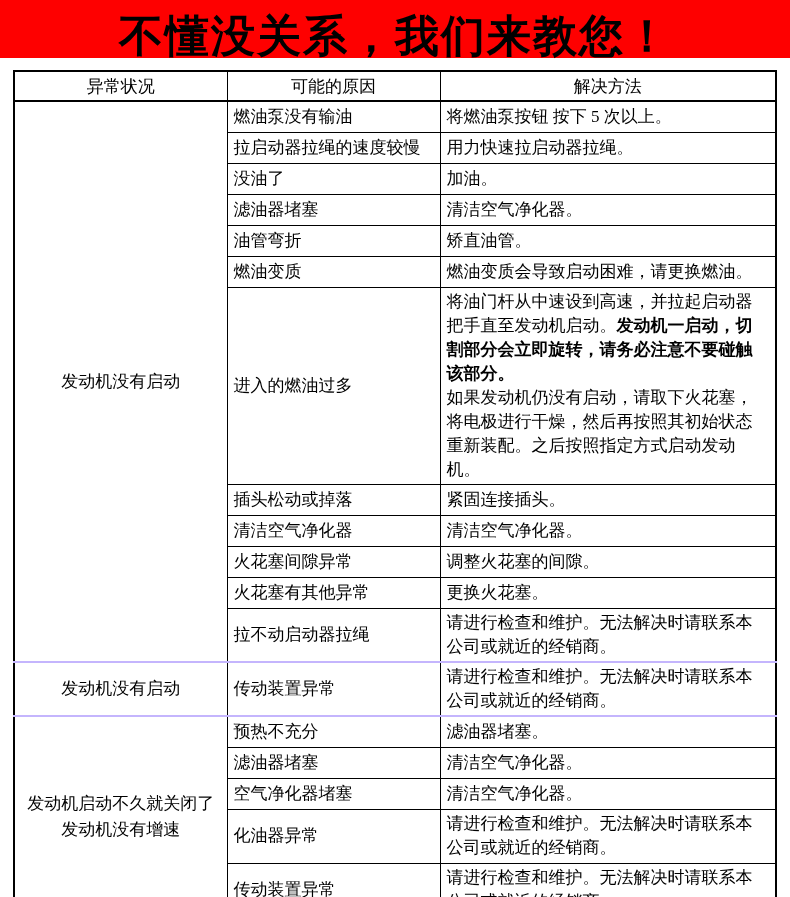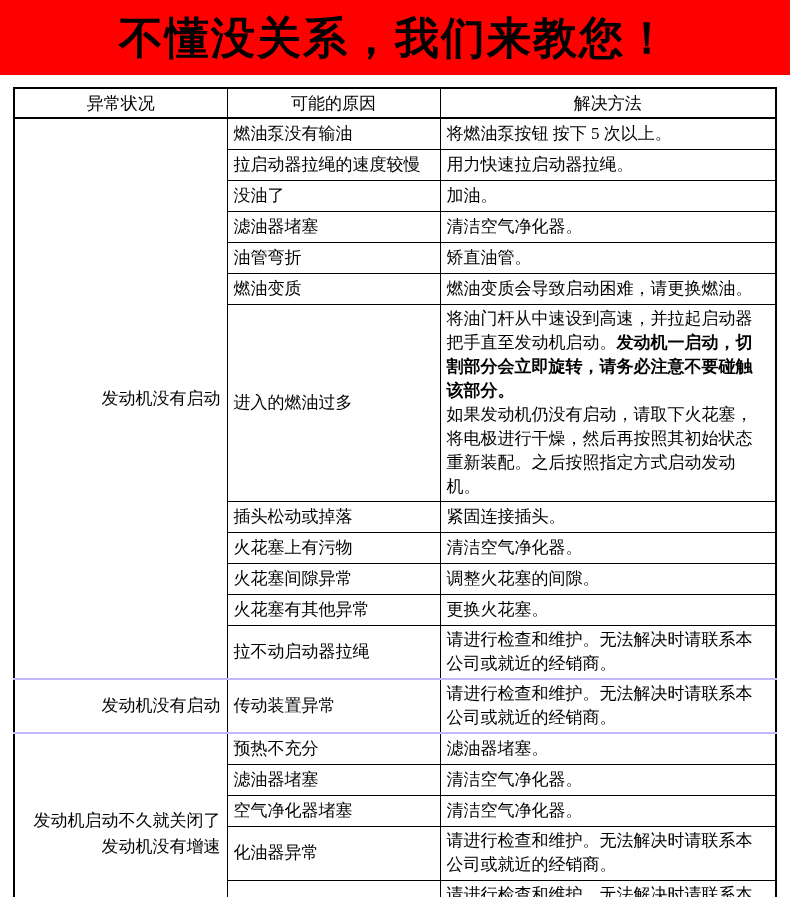--- a/index.html
+++ b/index.html
@@ -9,23 +9,23 @@
   }
   body {
     width: 790px;
     height: 897px;
     font-family: "Liberation Serif", serif;
     color: #000000;
     overflow: hidden;
   }
   .banner {
     width: 790px;
-    height: 75px;
+    height: 58px;
     display: flex;
-    align-items: center;
+    align-items: flex-end;
     justify-content: center;
   }
   .banner-title {
     font-family: "Liberation Sans", sans-serif;
     font-weight: 900;
     font-size: 44px;
     letter-spacing: 2px;
     line-height: 1;
     white-space: nowrap;
   }
@@ -54,21 +54,21 @@
     border-bottom: 2px solid #000000;
   }
   .ts-table tbody tr { height: 31px; }
   .ts-table tbody tr:nth-child(7) { height: 167px; }
   .ts-table tbody tr:nth-child(12),
   .ts-table tbody tr:nth-child(13),
   .ts-table tbody tr:nth-child(17),
   .ts-table tbody tr:nth-child(18) { height: 54px; }
   .ts-table tbody tr.section-start td { border-top: 2px solid #c4b5fd; }
   .situation-cell {
-    text-align: right;
+    text-align: center;
     vertical-align: middle;
     line-height: 26px;
   }
   .cause-cell {
     text-align: left;
     vertical-align: middle;
     line-height: 22px;
   }
   .solution-cell {
     text-align: left;
@@ -129,21 +129,21 @@
       </tr>
       <tr>
         <td class="cause-cell">进入的燃油过多</td>
         <td class="solution-cell"><span>将油门杆从中速设到高速，并拉起启动器把手直至发动机启动。</span><span class="bold-seg">发动机一启动，切割部分会立即旋转，请务必注意不要碰触该部分。</span><br><span>如果发动机仍没有启动，请取下火花塞，将电极进行干燥，然后再按照其初始状态重新装配。之后按照指定方式启动发动机。</span></td>
       </tr>
       <tr>
         <td class="cause-cell">插头松动或掉落</td>
         <td class="solution-cell"><span>紧固连接插头。</span></td>
       </tr>
       <tr>
-        <td class="cause-cell">火花塞上有污物</td>
+        <td class="cause-cell">清洁空气净化器</td>
         <td class="solution-cell"><span>清洁空气净化器。</span></td>
       </tr>
       <tr>
         <td class="cause-cell">火花塞间隙异常</td>
         <td class="solution-cell"><span>调整火花塞的间隙。</span></td>
       </tr>
       <tr>
         <td class="cause-cell">火花塞有其他异常</td>
         <td class="solution-cell"><span>更换火花塞。</span></td>
       </tr>

